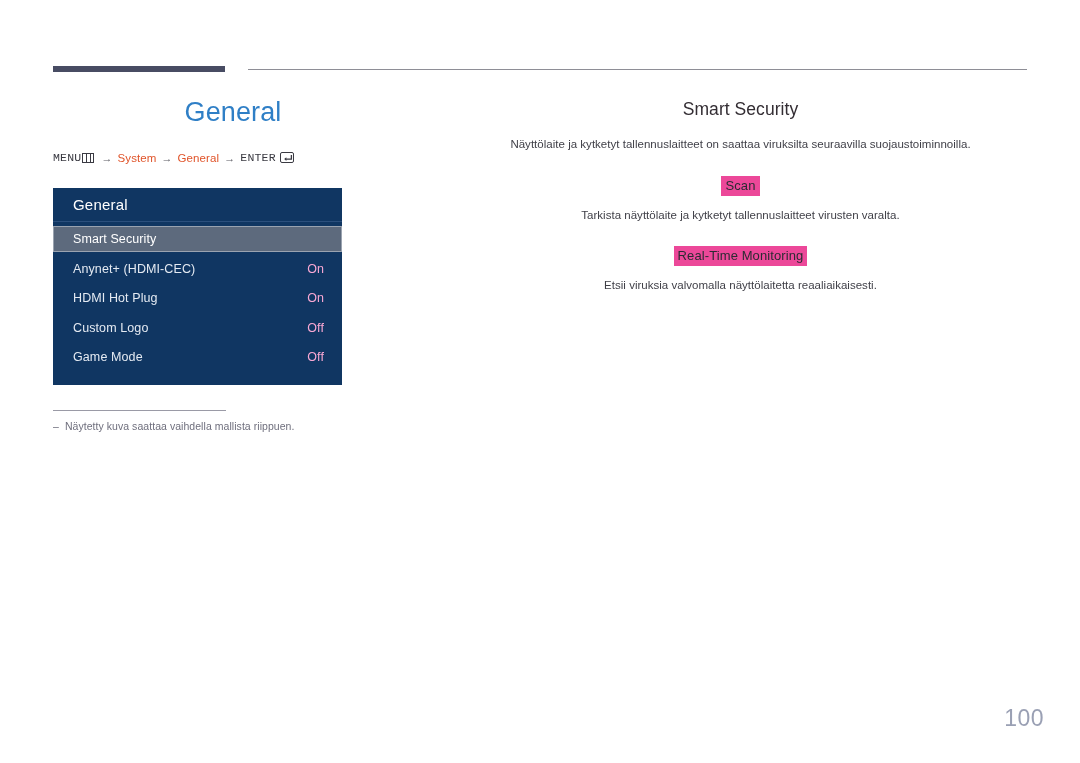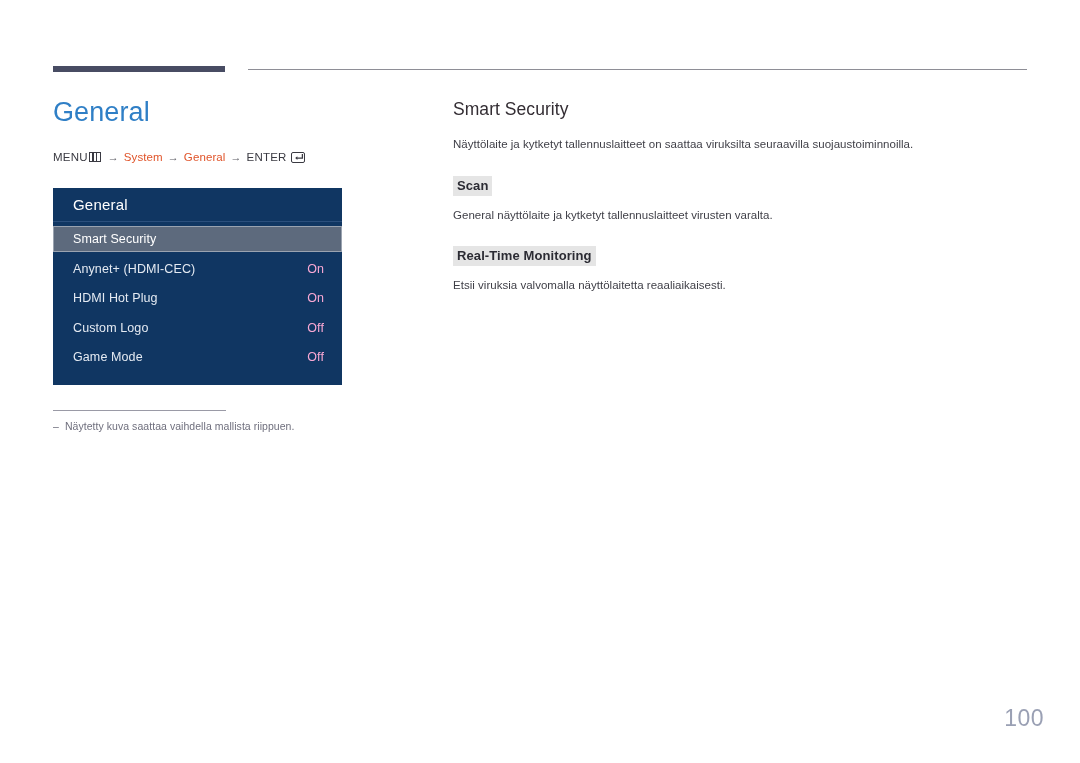--- a/index.html
+++ b/index.html
@@ -14,20 +14,21 @@
     color: #3a3a42;
     overflow: hidden;
     position: relative;
   }
 
   .page {
     position: absolute;
     left: 0; top: 0;
     width: 1080px;
     height: 763px;
+    text-align: center;
   }
 
   
   .top-rule-thick {
     position: absolute;
     left: 53px;
     top: 66px;
     width: 172px;
     height: 6px;
     background: #484c63;
@@ -60,21 +61,21 @@
   .breadcrumb {
     margin-top: 22px;
     font-size: 11.5px;
     color: #3a3a42;
     white-space: nowrap;
     letter-spacing: 0.1px;
     display: flex;
     align-items: center;
     gap: 0px;
   }
-  .bc-word { letter-spacing: 0.2px; }
+  .bc-word { letter-spacing: 0.2px; font-family: Liberation Mono, monospace; }
   .bc-orange { color: #e0542a; }
   .bc-arrow {
     color: #5a5a62;
     padding: 0 5px;
     font-size: 11px;
   }
   .menu-icon {
     display: inline-block;
     width: 12px;
     height: 10px;
@@ -191,26 +192,26 @@
     font-size: 11.5px;
     color: #3f3f47;
     margin: 0 0 24px 0;
     line-height: 16px;
     letter-spacing: 0.02px;
   }
   .sub-block { margin-bottom: 23px; }
   .sub-block:last-child { margin-bottom: 0; }
   .sub-title {
     display: inline-block;
-    background: #e5e5e5;
+    background: #ec4899;
     color: #2b2b33;
     font-size: 13px;
     padding: 2px 4px 3px 4px;
     margin: 0 0 11px 0;
-    font-weight: bold;
+    font-weight: normal;
     letter-spacing: 0.1px;
     line-height: 15px;
   }
   .sub-text {
     font-size: 11.5px;
     color: #3f3f47;
     margin: 0;
     line-height: 16px;
     letter-spacing: 0.02px;
   }
@@ -292,21 +293,21 @@
       <span>Näytetty kuva saattaa vaihdella mallista riippuen.</span>
     </div>
   </div>
 
   <div class="right-col">
     <h2 class="sec-title">Smart Security</h2>
     <p class="sec-intro">Näyttölaite ja kytketyt tallennuslaitteet on saattaa viruksilta seuraavilla suojaustoiminnoilla.</p>
 
     <div class="sub-block">
       <h3 class="sub-title">Scan</h3>
-      <p class="sub-text">General näyttölaite ja kytketyt tallennuslaitteet virusten varalta.</p>
+      <p class="sub-text">Tarkista näyttölaite ja kytketyt tallennuslaitteet virusten varalta.</p>
     </div>
 
 
     <div class="sub-block">
       <h3 class="sub-title">Real-Time Monitoring</h3>
       <p class="sub-text">Etsii viruksia valvomalla näyttölaitetta reaaliaikaisesti.</p>
     </div>
 
   </div>
 

